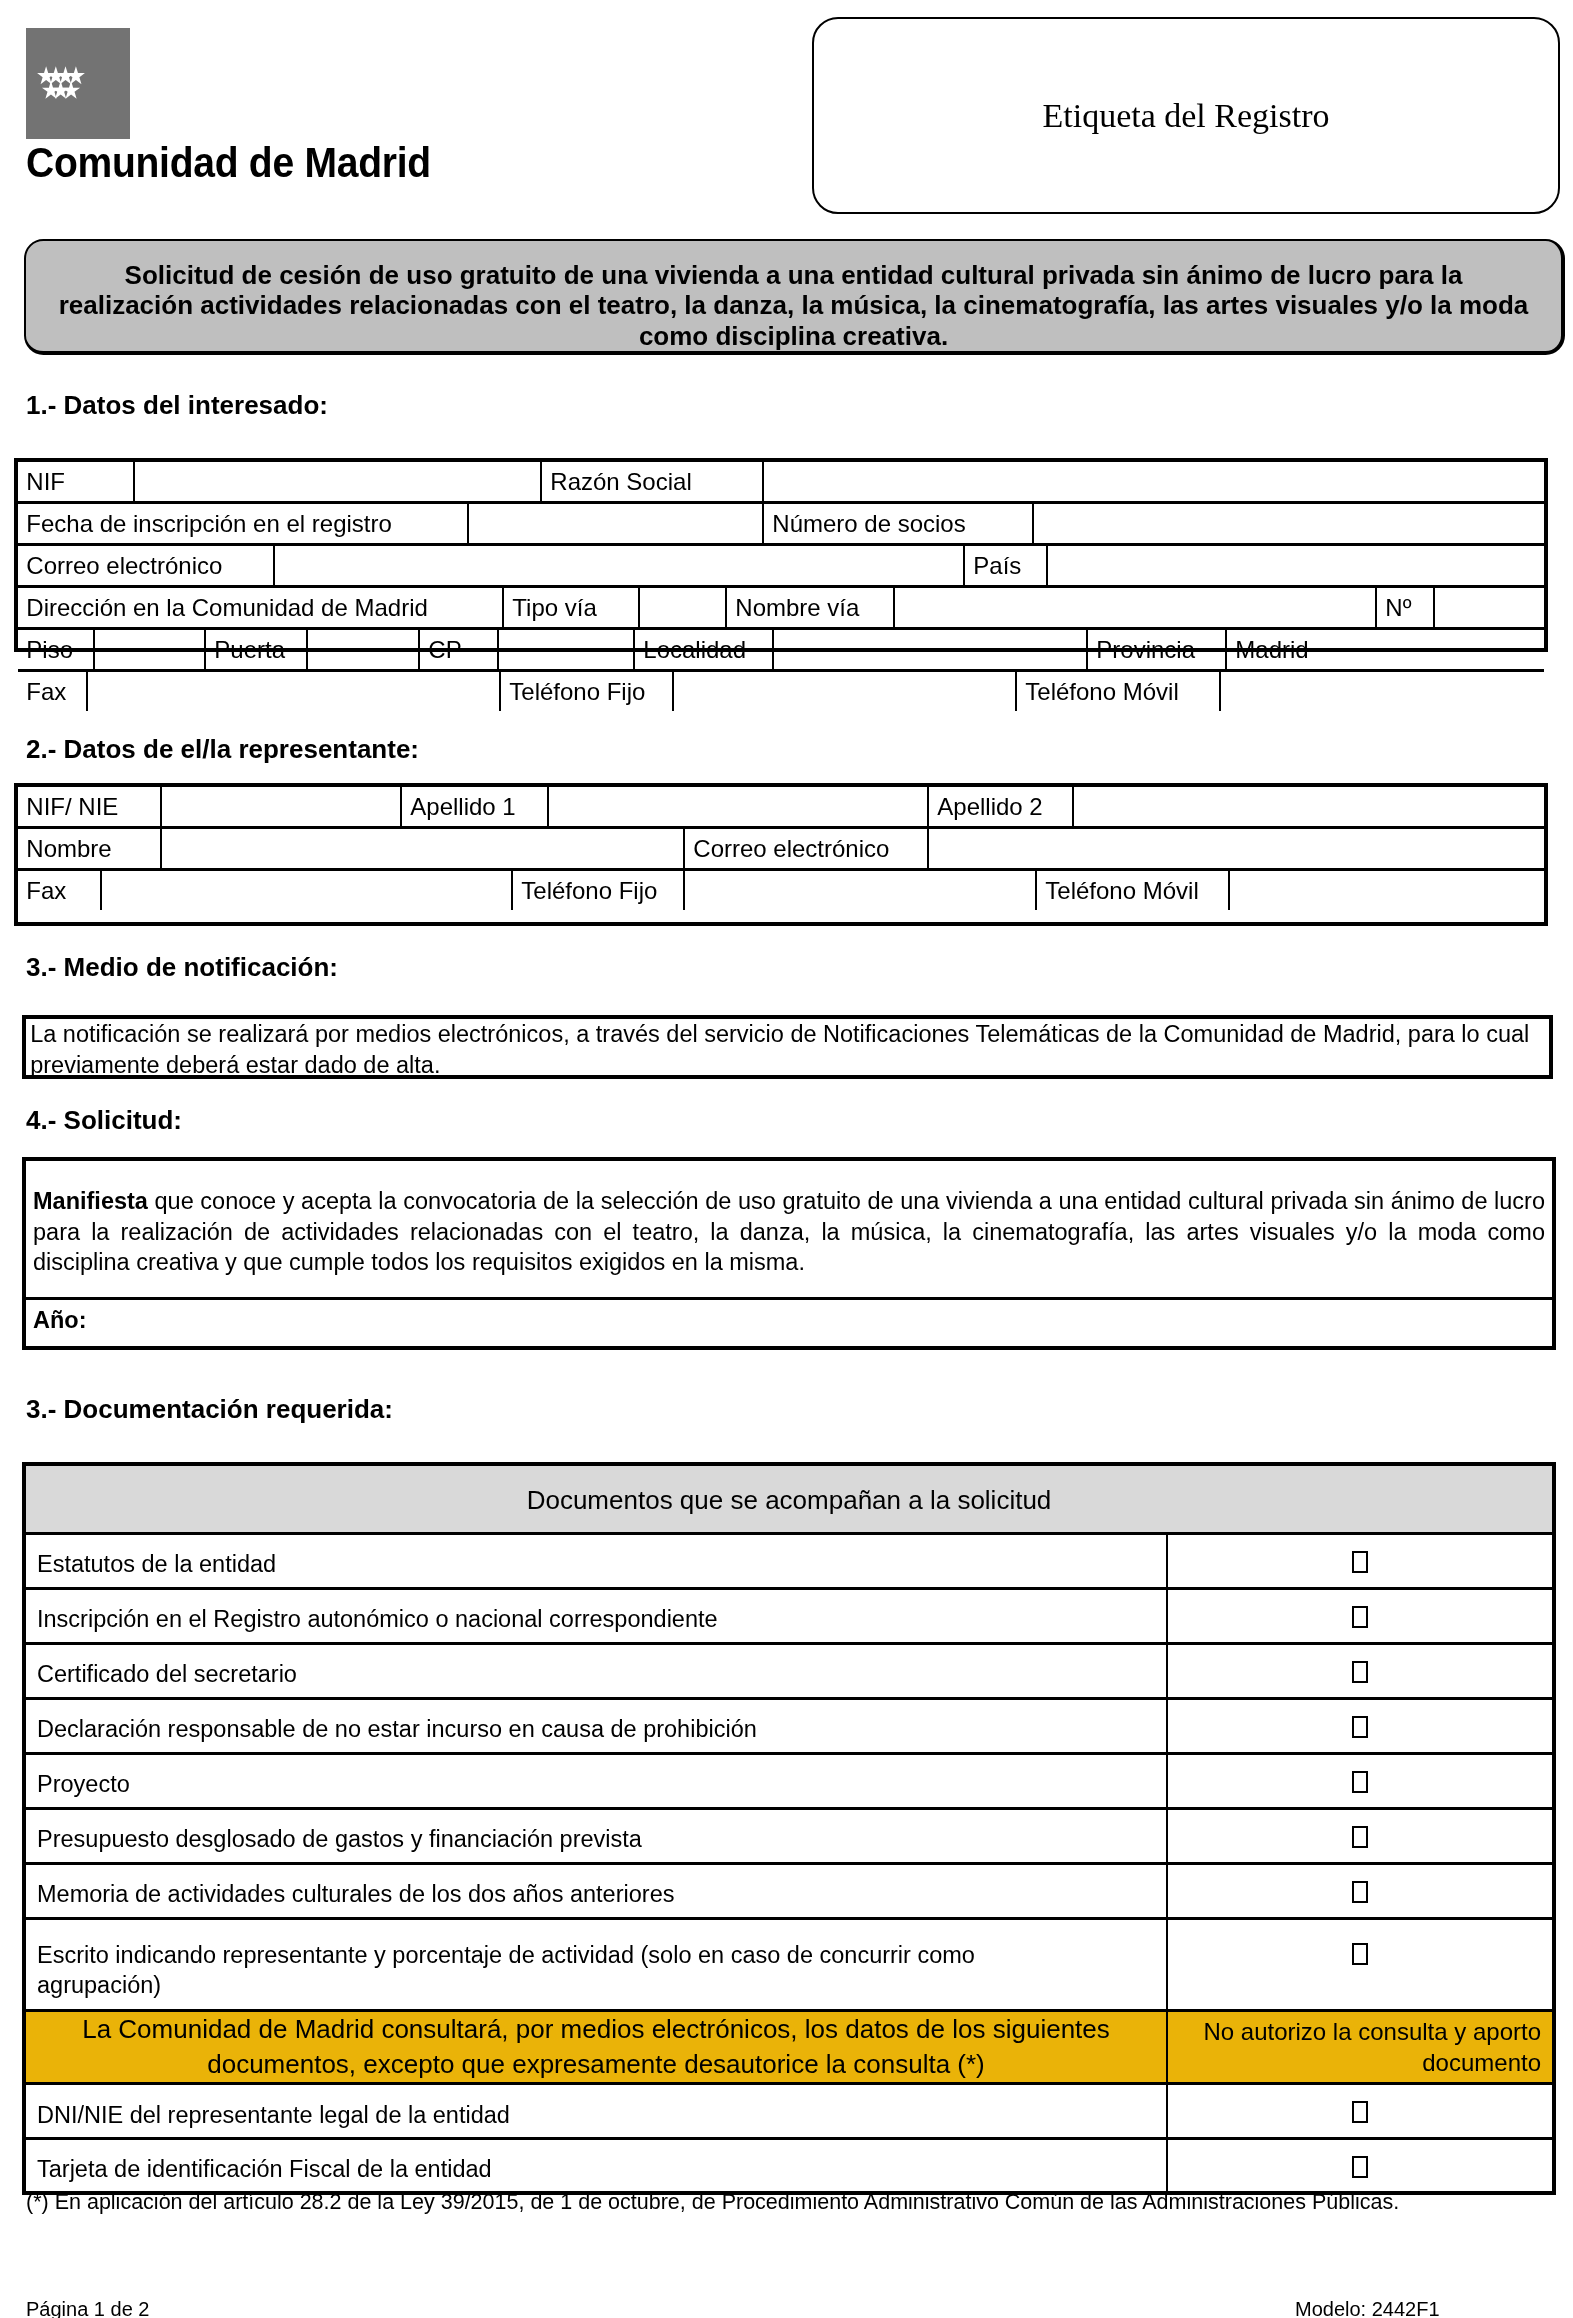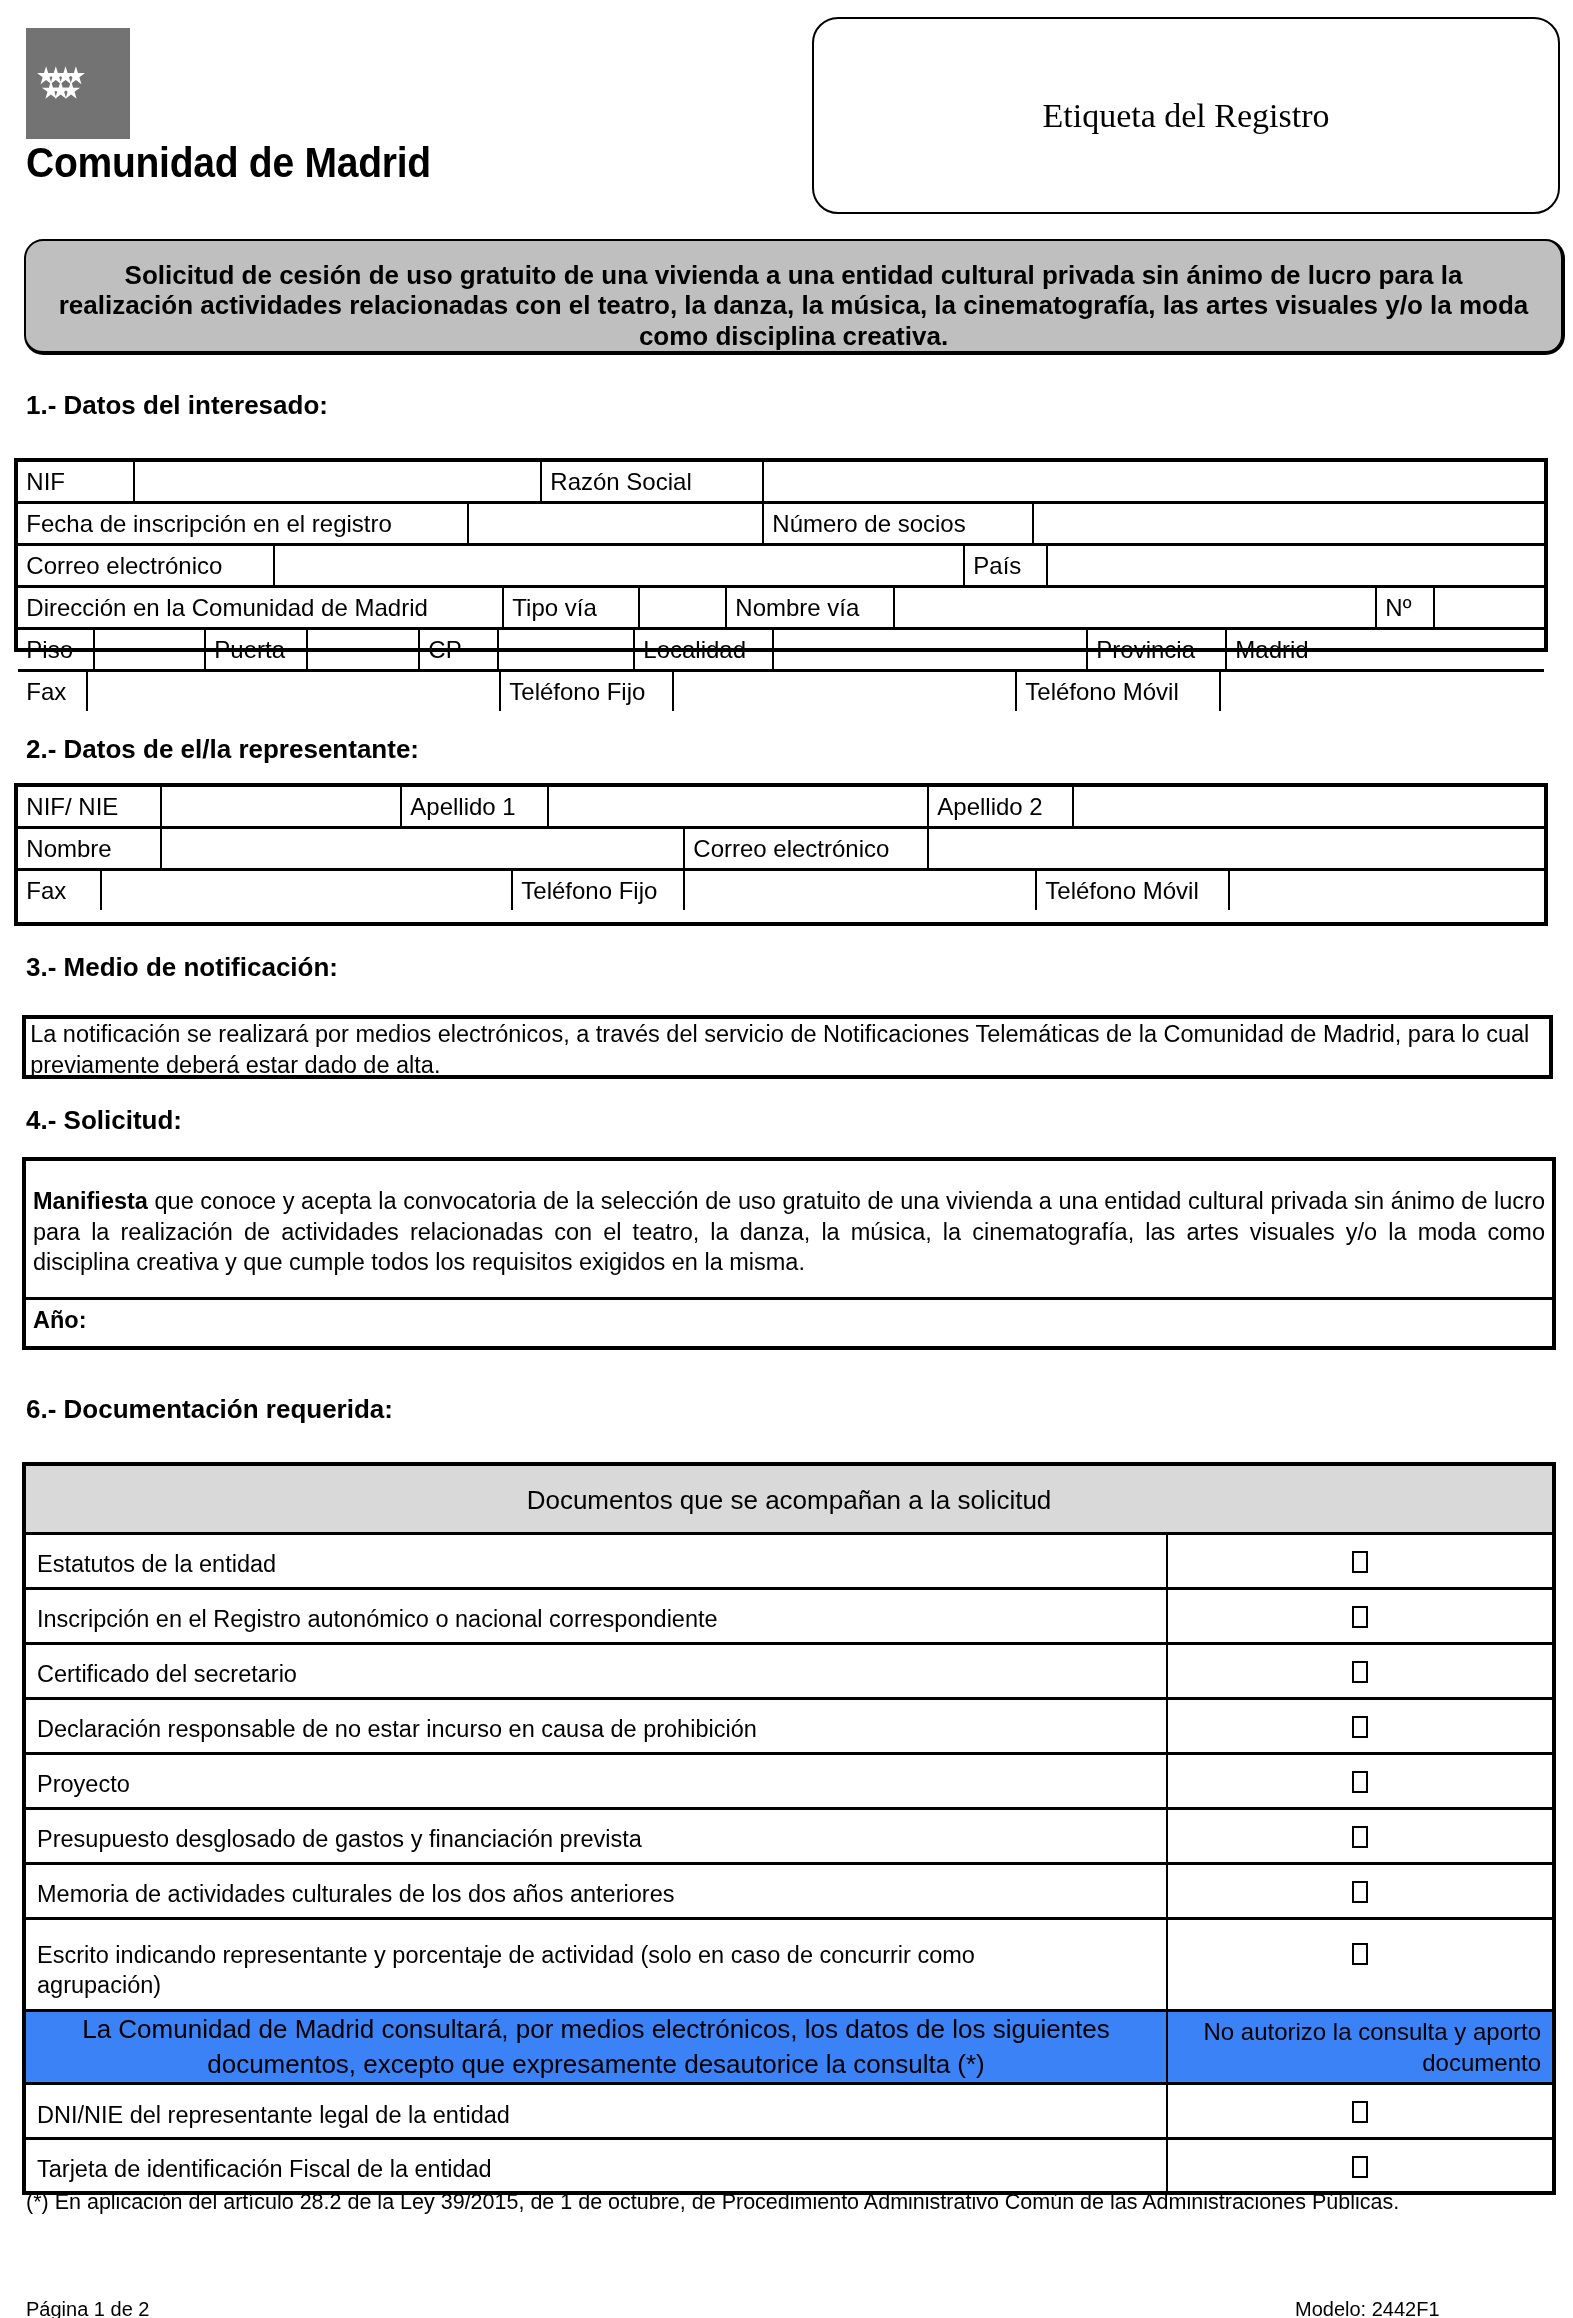--- a/index.html
+++ b/index.html
@@ -32,21 +32,21 @@
   .solicitud .anio { font-weight: bold; font-size: 23.5px; padding: 7px 7px; }
 
   .docs { position: absolute; left: 22px; top: 1454px; width: 1534px; border-collapse: collapse; table-layout: fixed; border: 4.8px solid #000; margin-top: 8px; }
   .docs td { border-top: 3.5px solid #000; border-bottom: 3.5px solid #000; font-size: 23.5px; padding: 0 11px; }
   .docs td.chk { border-left: 2.1px solid #000; text-align: center; }
   .docs tr.head td { background: #d9d9d9; text-align: center; font-size: 26px; height: 69px; padding-top: 4.2px; }
   .docs tr.item td { height: 55px; vertical-align: bottom; padding-bottom: 8.3px; }
   .docs tr.item td.chk { vertical-align: middle; padding-bottom: 0; }
   .docs tr.item.tall td { height: 76px; vertical-align: top; padding-top: 20px; line-height: 30.5px; }
   .docs tr.item.tall td.chk { padding-top: 18px; }
-  .docs tr.head2 td { background: #3b82f6; text-align: center; height: 73px; font-size: 26px; line-height: 35px; }
+  .docs tr.head2 td { background: #eab308; text-align: center; height: 73px; font-size: 26px; line-height: 35px; }
   .docs tr.head2 td.chk { font-size: 24px; line-height: 31px; text-align: right; }
   .box { display: inline-block; width: 16.6px; height: 22px; border: 2.1px solid #000; background: #fff; vertical-align: middle; }
 
   .footnote { position: absolute; left: 26px; top: 2190px; font-size: 21.5px; }
   .page-l { position: absolute; left: 26px; top: 2298px; font-size: 20px; }
   .page-r { position: absolute; left: 1295px; top: 2298px; font-size: 20px; }
 </style>
 </head>
 <body>
 
@@ -279,21 +279,21 @@
 <div class="notif">
   <span>La notificación se realizará por medios electrónicos, a través del servicio de Notificaciones Telemáticas de la Comunidad de Madrid, para lo cual previamente deberá estar dado de alta.</span>
 </div>
 
 <div class="section-h" style="top:1105px">4.- Solicitud:</div>
 <div class="solicitud">
   <div class="body"><b>Manifiesta</b><span> que conoce y acepta la convocatoria de la selección de uso gratuito de una vivienda a una entidad cultural privada sin ánimo de lucro para la realización de actividades relacionadas con el teatro, la danza, la música, la cinematografía, las artes visuales y/o la moda como disciplina creativa y que cumple todos los requisitos exigidos en la misma.</span></div>
   <div class="anio"><span>Año:</span></div>
 </div>
 
-<div class="section-h" style="top:1394px">6.- Documentación requerida:</div>
+<div class="section-h" style="top:1394px">3.- Documentación requerida:</div>
 
 <table class="docs">
   <colgroup>
       <col style="width:1143px">
       <col>
     </colgroup>
   <tbody>
       <tr class="head">
     <td colspan="2">Documentos que se acompañan a la solicitud</td>
   </tr>

